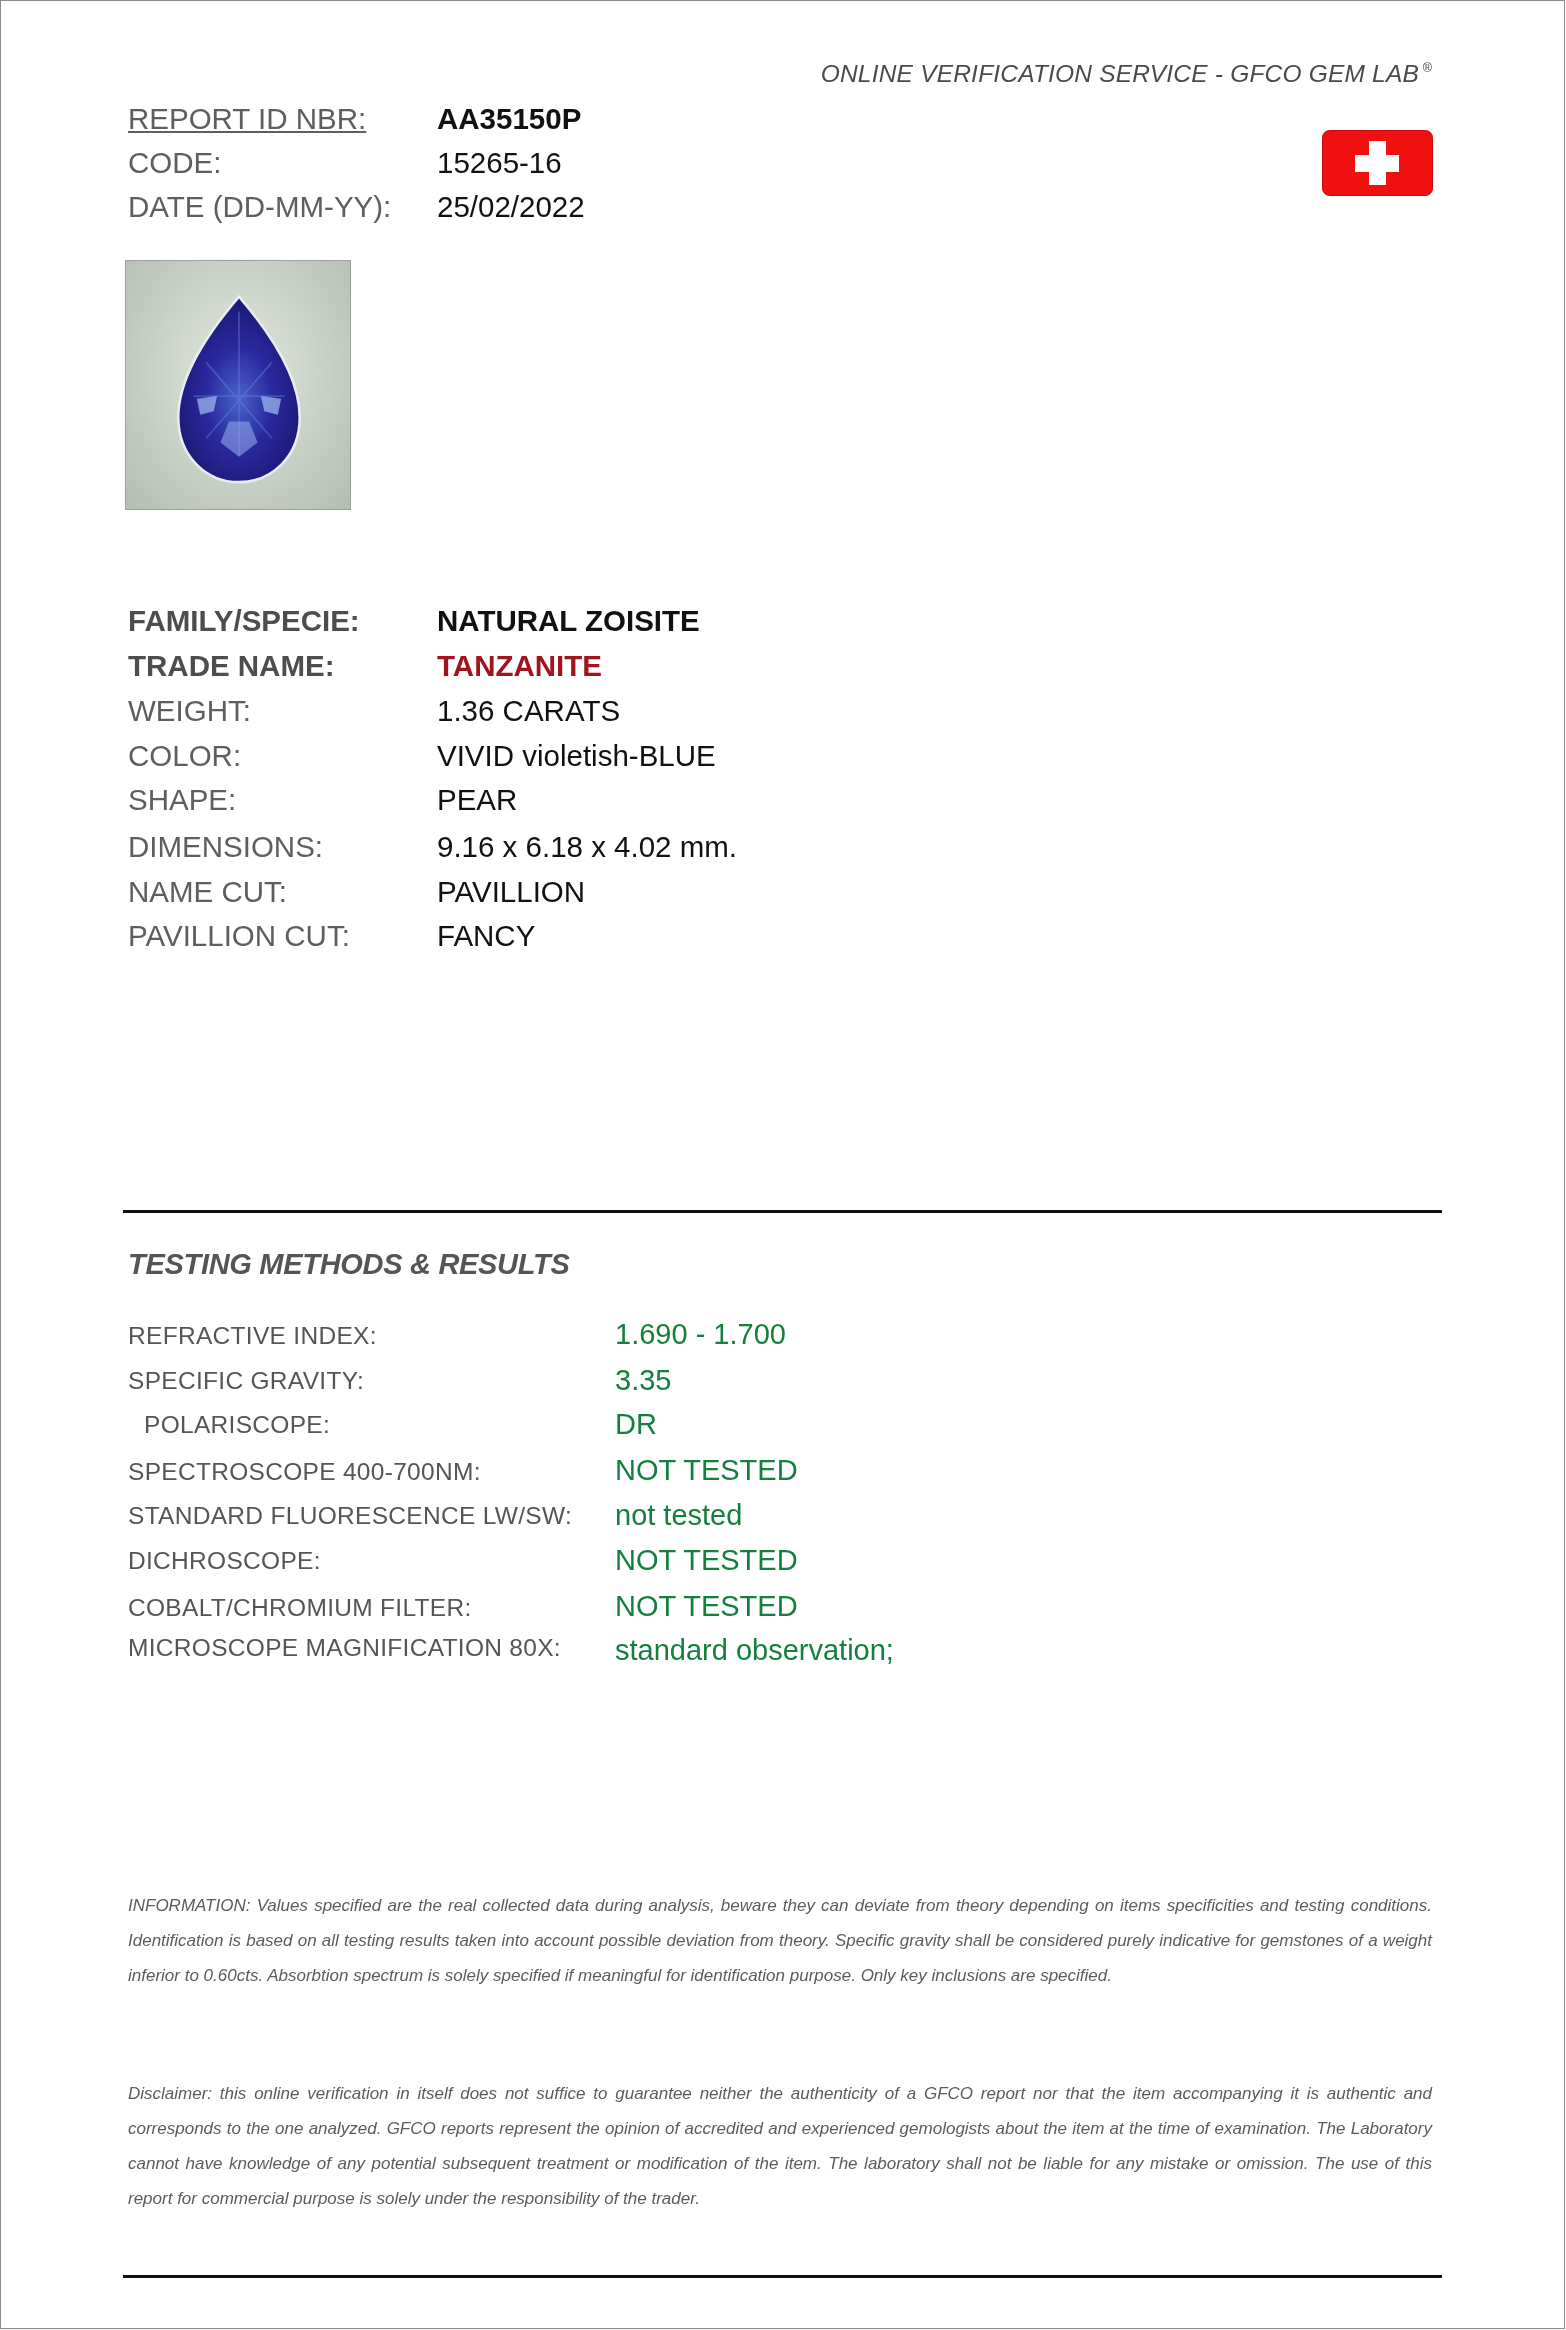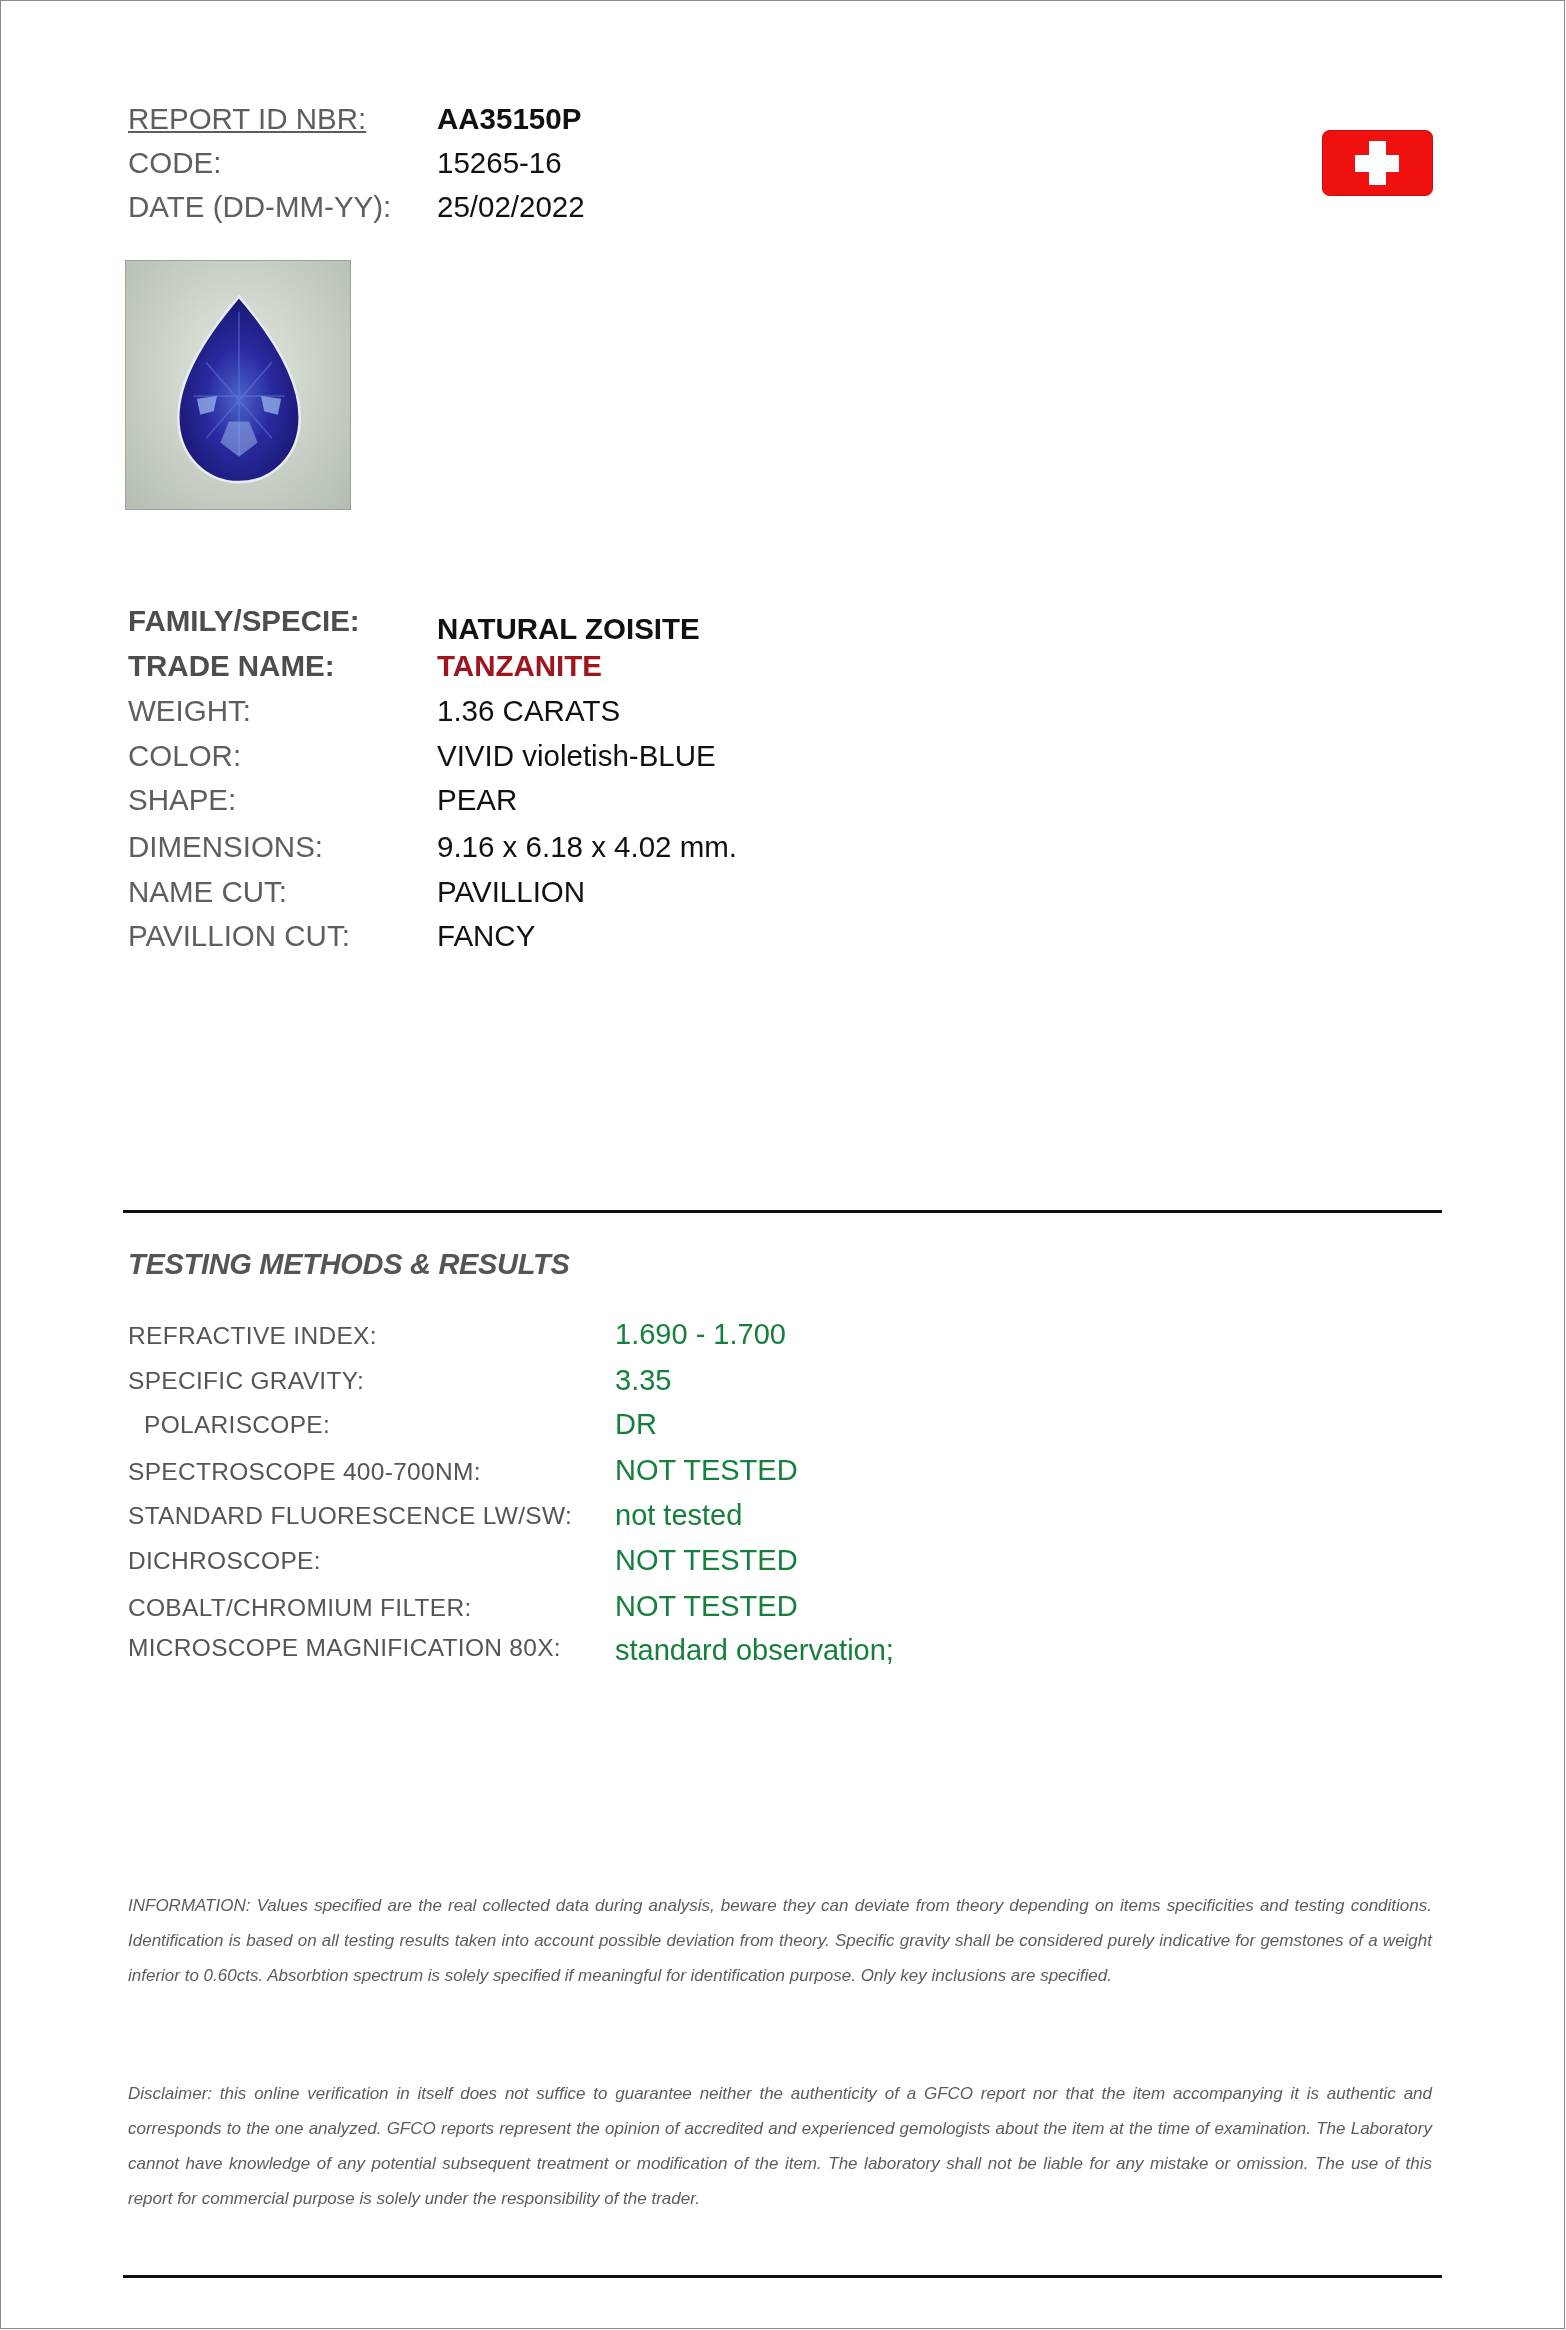--- a/index.html
+++ b/index.html
@@ -38,20 +38,21 @@
   .t-value { font-size: 29px; color: #15803d; }
 
   .para { left: 127px; width: 1304px; font-size: 17px; font-style: italic; color: #5c5c5c;
           line-height: 35px; text-align: justify; white-space: normal; }
 </style>
 </head>
 <body>
 
 <div class="page">
 
+  <div class="abs service-title"><span>ONLINE VERIFICATION SERVICE - GFCO GEM LAB</span><sup>®</sup></div>
 
   <div class="abs flag">
     <div class="v"></div>
     <div class="h"></div>
   </div>
 
   <div>
     <div class="abs kv-label" style="left:127px; top:101px;text-decoration:underline;">REPORT ID NBR:</div>
     <div class="abs kv-value bold" style="left:436px; top:101px;">AA35150P</div>
 
@@ -74,21 +75,21 @@
       <path d="M134 42 C 110 70, 62 130, 62 185 C 62 232, 96 262, 134 262 C 172 262, 206 232, 206 185 C 206 130, 158 70, 134 42 Z" fill="url(#gemfill)" stroke="#e8ecf4" stroke-width="3"></path>
       <path d="M134 60 L 134 230 M 80 160 L 188 160 M 95 120 L 173 210 M 173 120 L 95 210" stroke="#6d7fe0" stroke-width="2" opacity="0.45" fill="none"></path>
       <path d="M 122 190 L 146 190 L 156 215 L 134 232 L 112 215 Z" fill="#8fa7e6" opacity="0.6"></path>
       <path d="M 84 163 L 108 160 L 104 178 L 88 182 Z" fill="#9fc1f2" opacity="0.7"></path>
       <path d="M 160 160 L 184 163 L 180 182 L 164 178 Z" fill="#9fc1f2" opacity="0.7"></path>
     </svg>
   </div>
 
   <div>
     <div class="abs kv-label dark-label" style="left:127px; top:603px;">FAMILY/SPECIE:</div>
-    <div class="abs kv-value bold" style="left:436px; top:603px;margin-top:8px;">NATURAL ZOISITE</div>
+    <div class="abs kv-value bold" style="left:436px; top:603px;">NATURAL ZOISITE</div>
 
     <div class="abs kv-label dark-label" style="left:127px; top:648px;">TRADE NAME:</div>
     <div class="abs kv-value bold red" style="left:436px; top:648px;">TANZANITE</div>
 
     <div class="abs kv-label" style="left:127px; top:693px;">WEIGHT:</div>
     <div class="abs kv-value" style="left:436px; top:693px;">1.36 CARATS</div>
 
     <div class="abs kv-label" style="left:127px; top:738px;">COLOR:</div>
     <div class="abs kv-value" style="left:436px; top:738px;">VIVID violetish-BLUE</div>
 

